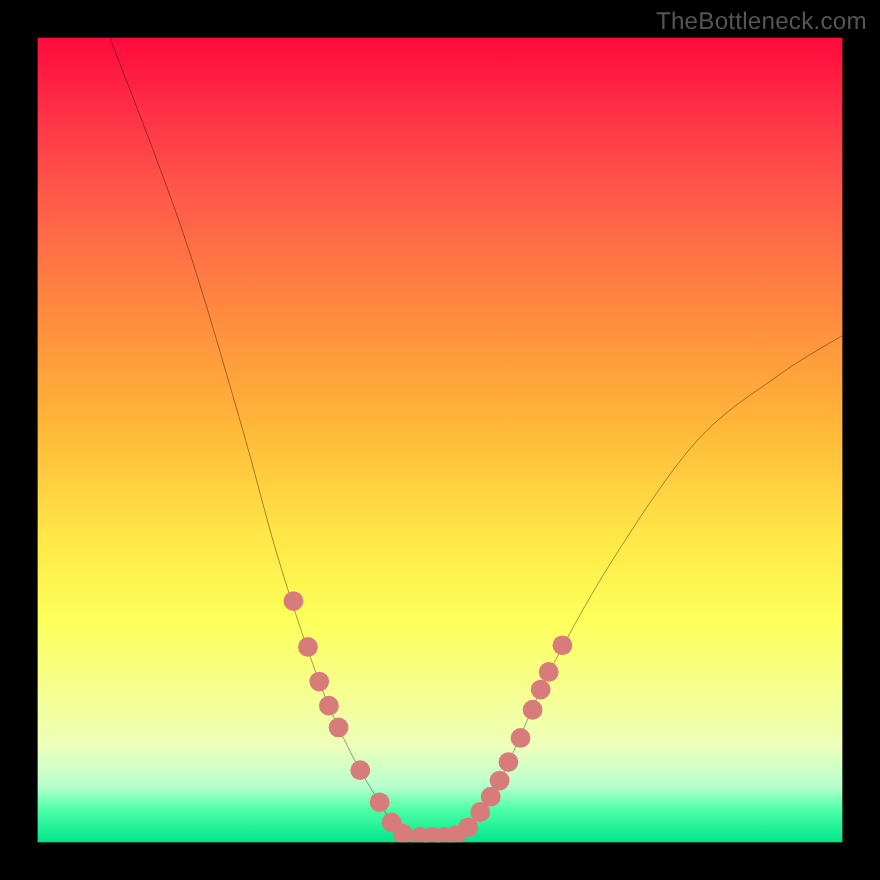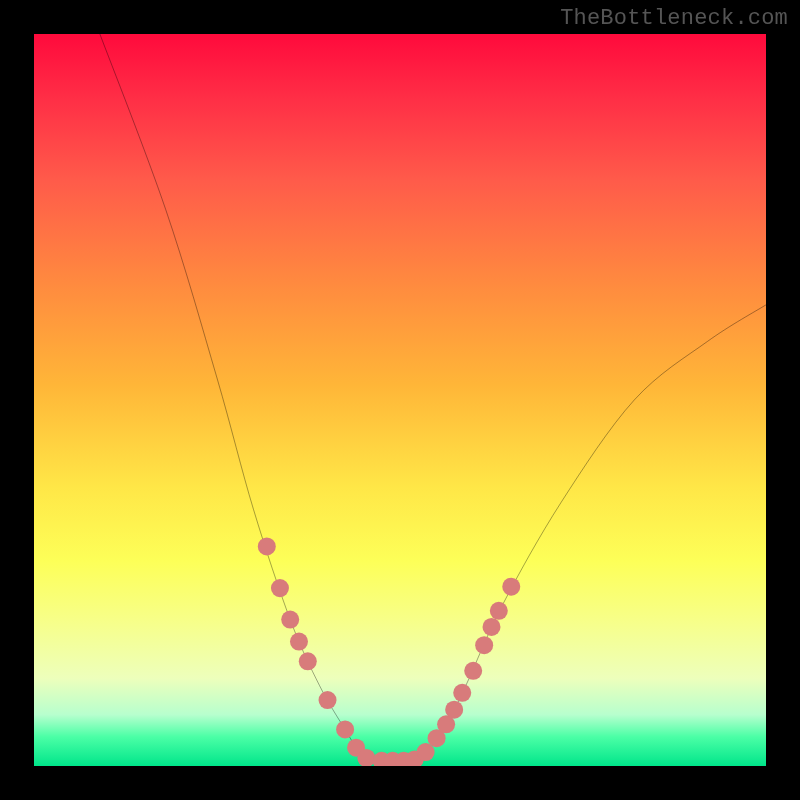--- a/index.html
+++ b/index.html
@@ -9,21 +9,20 @@
     height: 800px;
     background: #000;
     overflow: hidden;
     font-family: Arial, Helvetica, sans-serif;
   }
   .frame {
     position: relative;
     width: 800px;
     height: 800px;
     background: #000;
-    font-family: Liberation Mono, monospace;
   }
   .watermark {
     position: absolute;
     top: 6px;
     right: 12px;
     color: #555;
     font-size: 22px;
     font-weight: 500;
     z-index: 10;
     letter-spacing: 0.2px;

